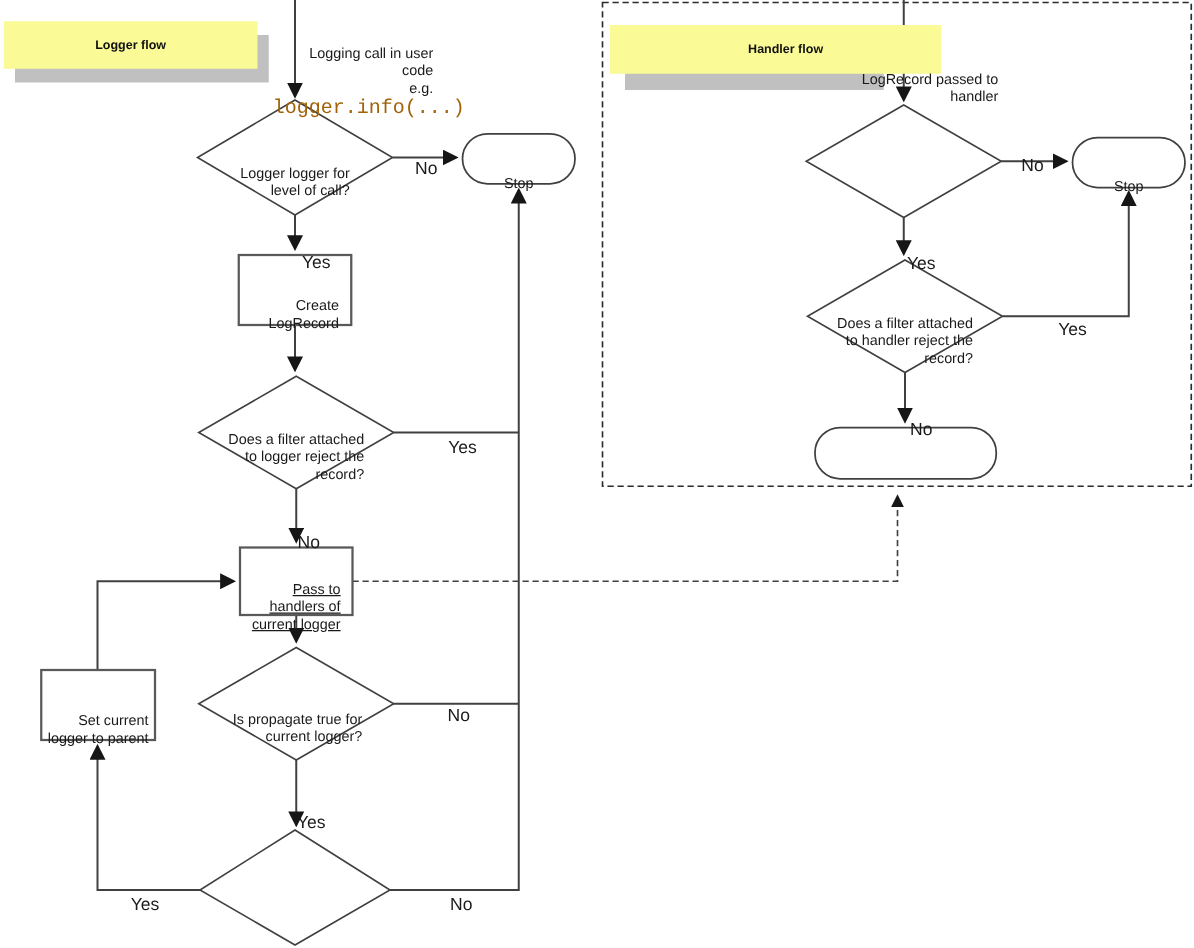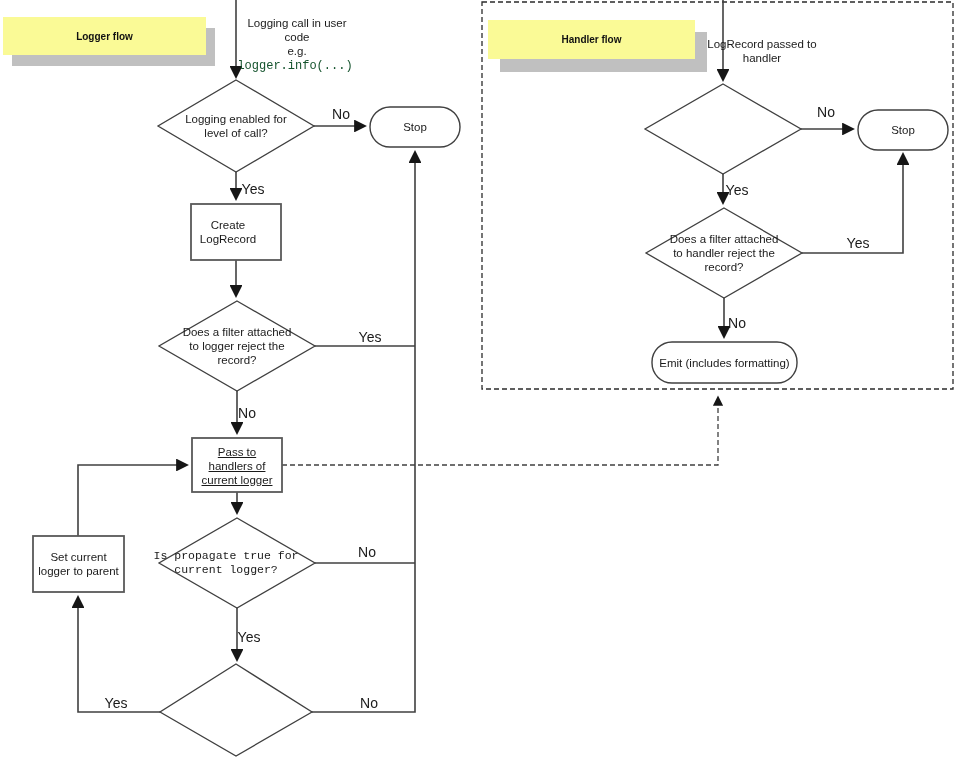--- a/index.html
+++ b/index.html
@@ -18,33 +18,34 @@
   #shapes {
     position: absolute;
     left: 0;
     top: 0;
   }
   .lbl {
     position: absolute;
     display: flex;
     align-items: center;
     justify-content: center;
-    text-align: center;
+    text-align: right;
     white-space: pre-line;
     font-size: 11.5px;
     line-height: 14px;
     color: #1a1a1a;
+    margin-top: 20px;
   }
   .edge-lbl {
     font-size: 14px;
   }
   .code-lbl {
     font-family: "Liberation Mono", "DejaVu Sans Mono", monospace;
-    font-size: 12px;
-    color: #14532d;
+    font-size: 16px;
+    color: #a16207;
     white-space: pre;
   }
   .note-shadow {
     position: absolute;
     background: #c0c0c0;
   }
   .note {
     position: absolute;
     background: #fafa96;
     display: flex;
@@ -109,65 +110,64 @@
       <rect x="858" y="110" width="90" height="40" rx="20" ry="20" stroke-width="1.4"></rect>
       <polygon points="724,208 802,253 724,298 646,253" stroke-width="1.3"></polygon>
       <rect x="652" y="342" width="145" height="41" rx="20" ry="20" stroke-width="1.4"></rect>
     </g>
   </svg>
 
   <div class="note-shadow" style="left:12px; top:28px; width:203px; height:38px;"></div>
   <div class="note" style="left:3px; top:17px; width:203px; height:38px;">Logger flow</div>
 
   <div class="note-shadow" style="left:500px; top:32px; width:207px; height:40px;"></div>
-  <div class="note" style="left:488px; top:20px; width:207px; height:39px;">Handler flow</div>
+  <div class="note" style="left:488px; top:20px; width:249px; height:39px;padding-left:16px;">Handler flow</div>
 
   <div class="lbl" style="left:237px; top:15px; width:120px; height:44px;">Logging call in user
 code
 e.g.</div>
   <div class="lbl code-lbl" style="left:225px; top:58px; width:140px; height:16px;">logger.info(...)</div>
 
-  <div class="lbl" style="left:161px; top:104px; width:150px; height:44px;">Logging enabled for
+  <div class="lbl" style="left:161px; top:104px; width:150px; height:44px;">Logger logger for
 level of call?</div>
   <div class="lbl" style="left:370px; top:107px; width:90px; height:40px;">Stop</div>
   <div class="lbl edge-lbl" style="left:326px; top:106px; width:30px; height:16px;">No</div>
   <div class="lbl edge-lbl" style="left:238px; top:181px; width:30px; height:16px;">Yes</div>
 
-  <div class="lbl" style="left:183px; top:204px; width:90px; height:56px;">Create
+  <div class="lbl" style="left:198px; top:204px; width:90px; height:56px;">Create
 LogRecord</div>
 
   <div class="lbl" style="left:167px; top:316px; width:140px; height:60px;">Does a filter attached
 to logger reject the
 record?</div>
   <div class="lbl edge-lbl" style="left:355px; top:329px; width:30px; height:16px;">Yes</div>
   <div class="lbl edge-lbl" style="left:232px; top:405px; width:30px; height:16px;">No</div>
 
   <div class="lbl" style="left:192px; top:438px; width:90px; height:56px;text-decoration:underline;">Pass to
 handlers of
 current logger</div>
 
-  <div class="lbl" style="left:146px; top:541px; width:160px; height:44px;font-family:Liberation Mono, monospace;">Is propagate true for
+  <div class="lbl" style="left:158px; top:541px; width:160px; height:44px;">Is propagate true for
 current logger?</div>
   <div class="lbl edge-lbl" style="left:352px; top:544px; width:30px; height:16px;">No</div>
   <div class="lbl edge-lbl" style="left:234px; top:629px; width:30px; height:16px;">Yes</div>
 
   <div class="lbl edge-lbl" style="left:101px; top:695px; width:30px; height:16px;">Yes</div>
   <div class="lbl edge-lbl" style="left:354px; top:695px; width:30px; height:16px;">No</div>
 
   <div class="lbl" style="left:33px; top:536px; width:91px; height:56px;">Set current
 logger to parent</div>
 
-  <div class="lbl" style="left:702px; top:36px; width:120px; height:30px;">LogRecord passed to
+  <div class="lbl" style="left:684px; top:36px; width:120px; height:30px;">LogRecord passed to
 handler</div>
 
   <div class="lbl" style="left:858px; top:110px; width:90px; height:40px;">Stop</div>
   <div class="lbl edge-lbl" style="left:811px; top:104px; width:30px; height:16px;">No</div>
   <div class="lbl edge-lbl" style="left:722px; top:182px; width:30px; height:16px;">Yes</div>
 
   <div class="lbl" style="left:654px; top:223px; width:140px; height:60px;">Does a filter attached
 to handler reject the
 record?</div>
   <div class="lbl edge-lbl" style="left:843px; top:235px; width:30px; height:16px;">Yes</div>
   <div class="lbl edge-lbl" style="left:722px; top:315px; width:30px; height:16px;">No</div>
 
-  <div class="lbl" style="left:652px; top:342px; width:145px; height:41px;">Emit (includes formatting)</div>
 
 </div>
 
 </body></html>

